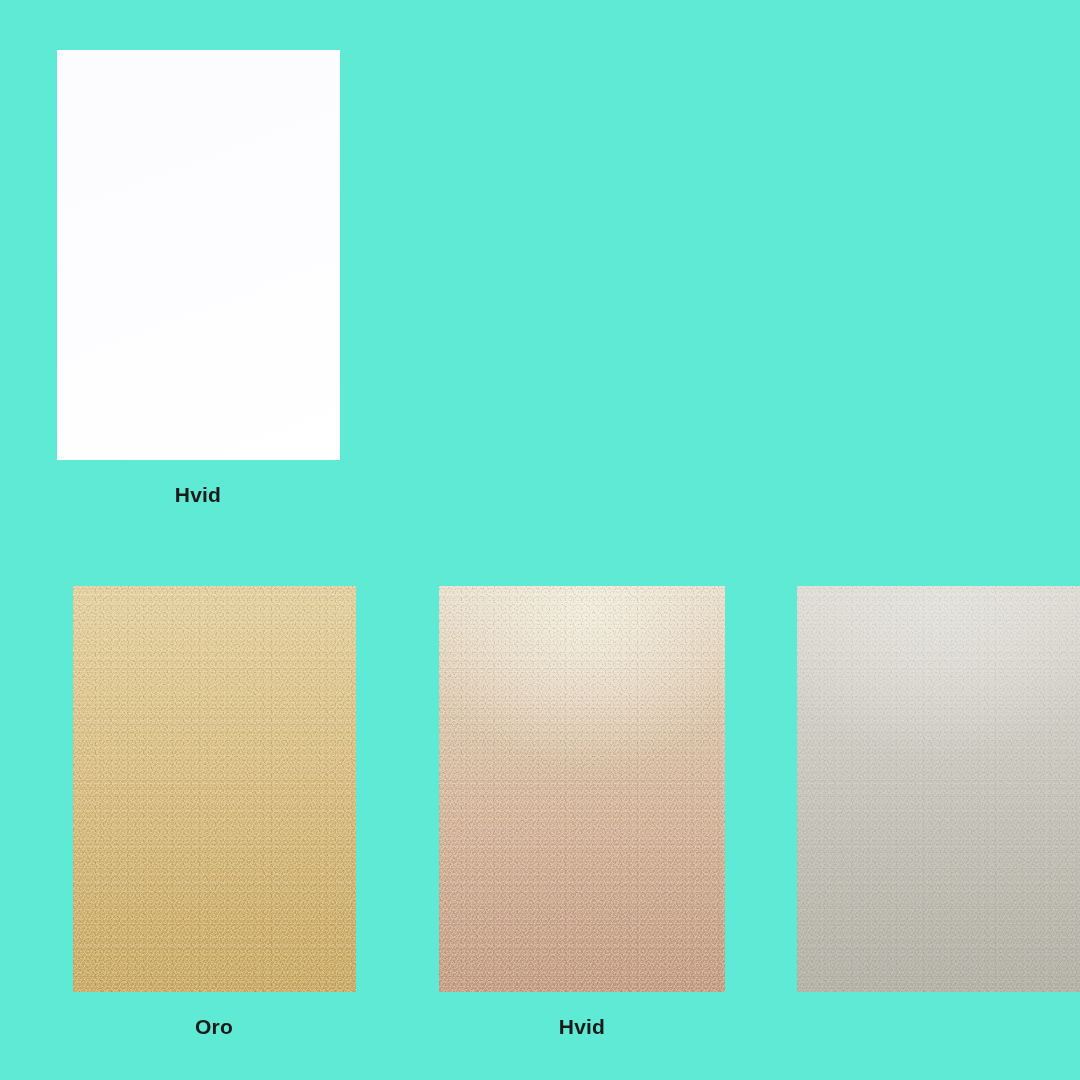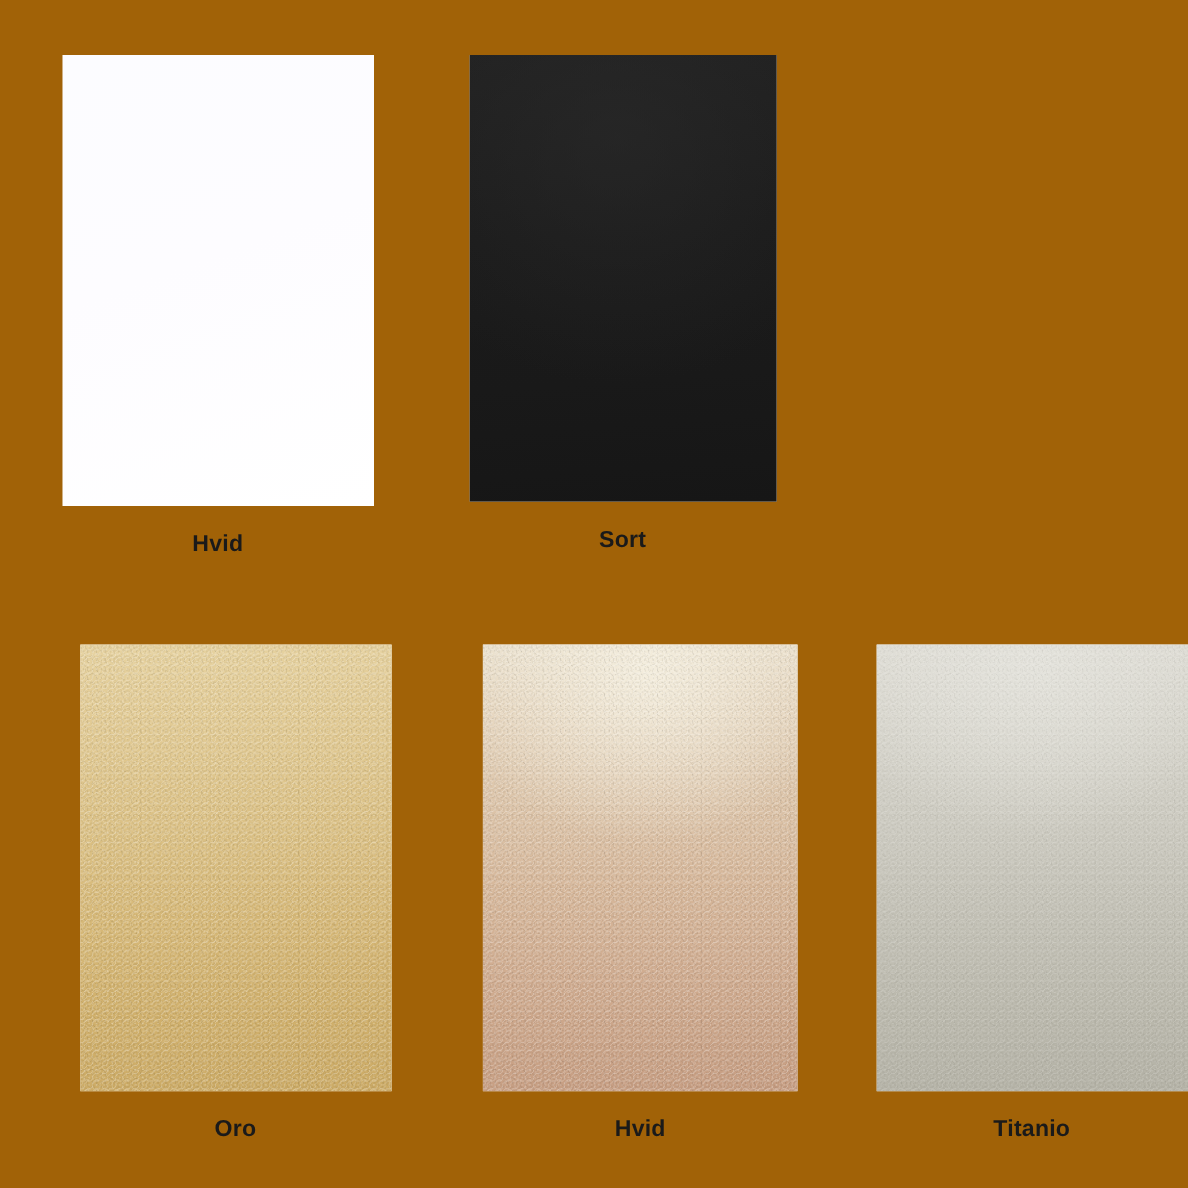--- a/index.html
+++ b/index.html
@@ -12,21 +12,21 @@
     height: 1080px;
     background: #ffffff;
     font-family: "Liberation Sans", sans-serif;
     overflow: hidden;
   }
 
   .swatch-board {
     position: relative;
     width: 1080px;
     height: 1080px;
-    background: #a16207;
+    background: #5eead4;
   }
 
   .swatch-row {
     position: absolute;
     left: 0;
     width: 1080px;
     display: flex;
     flex-direction: row;
     align-items: flex-start;
   }
@@ -160,26 +160,20 @@
 
   <div class="swatch-row row-top">
 
     <div class="swatch-cell col-1">
       <div class="swatch-chip chip-top chip-hvid">
         
       </div>
       <div class="swatch-label">Hvid</div>
     </div>
 
-    <div class="swatch-cell col-2">
-      <div class="swatch-chip chip-top-b chip-sort">
-        
-      </div>
-      <div class="swatch-label">Sort</div>
-    </div>
 
     <div class="swatch-cell col-3"></div>
   </div>
 
   <div class="swatch-row row-bottom">
 
     <div class="swatch-cell col-1">
       <div class="swatch-chip chip-bottom chip-oro">
         <div class="grain"></div>
       </div>
@@ -190,17 +184,16 @@
       <div class="swatch-chip chip-bottom-m chip-rame">
         <div class="grain"></div>
       </div>
       <div class="swatch-label label-wide">Hvid</div>
     </div>
 
     <div class="swatch-cell col-3">
       <div class="swatch-chip chip-bottom-r chip-titanio">
         <div class="grain grain-soft"></div>
       </div>
-      <div class="swatch-label">Titanio</div>
     </div>
   </div>
 
 </div>
 
 </body></html>

